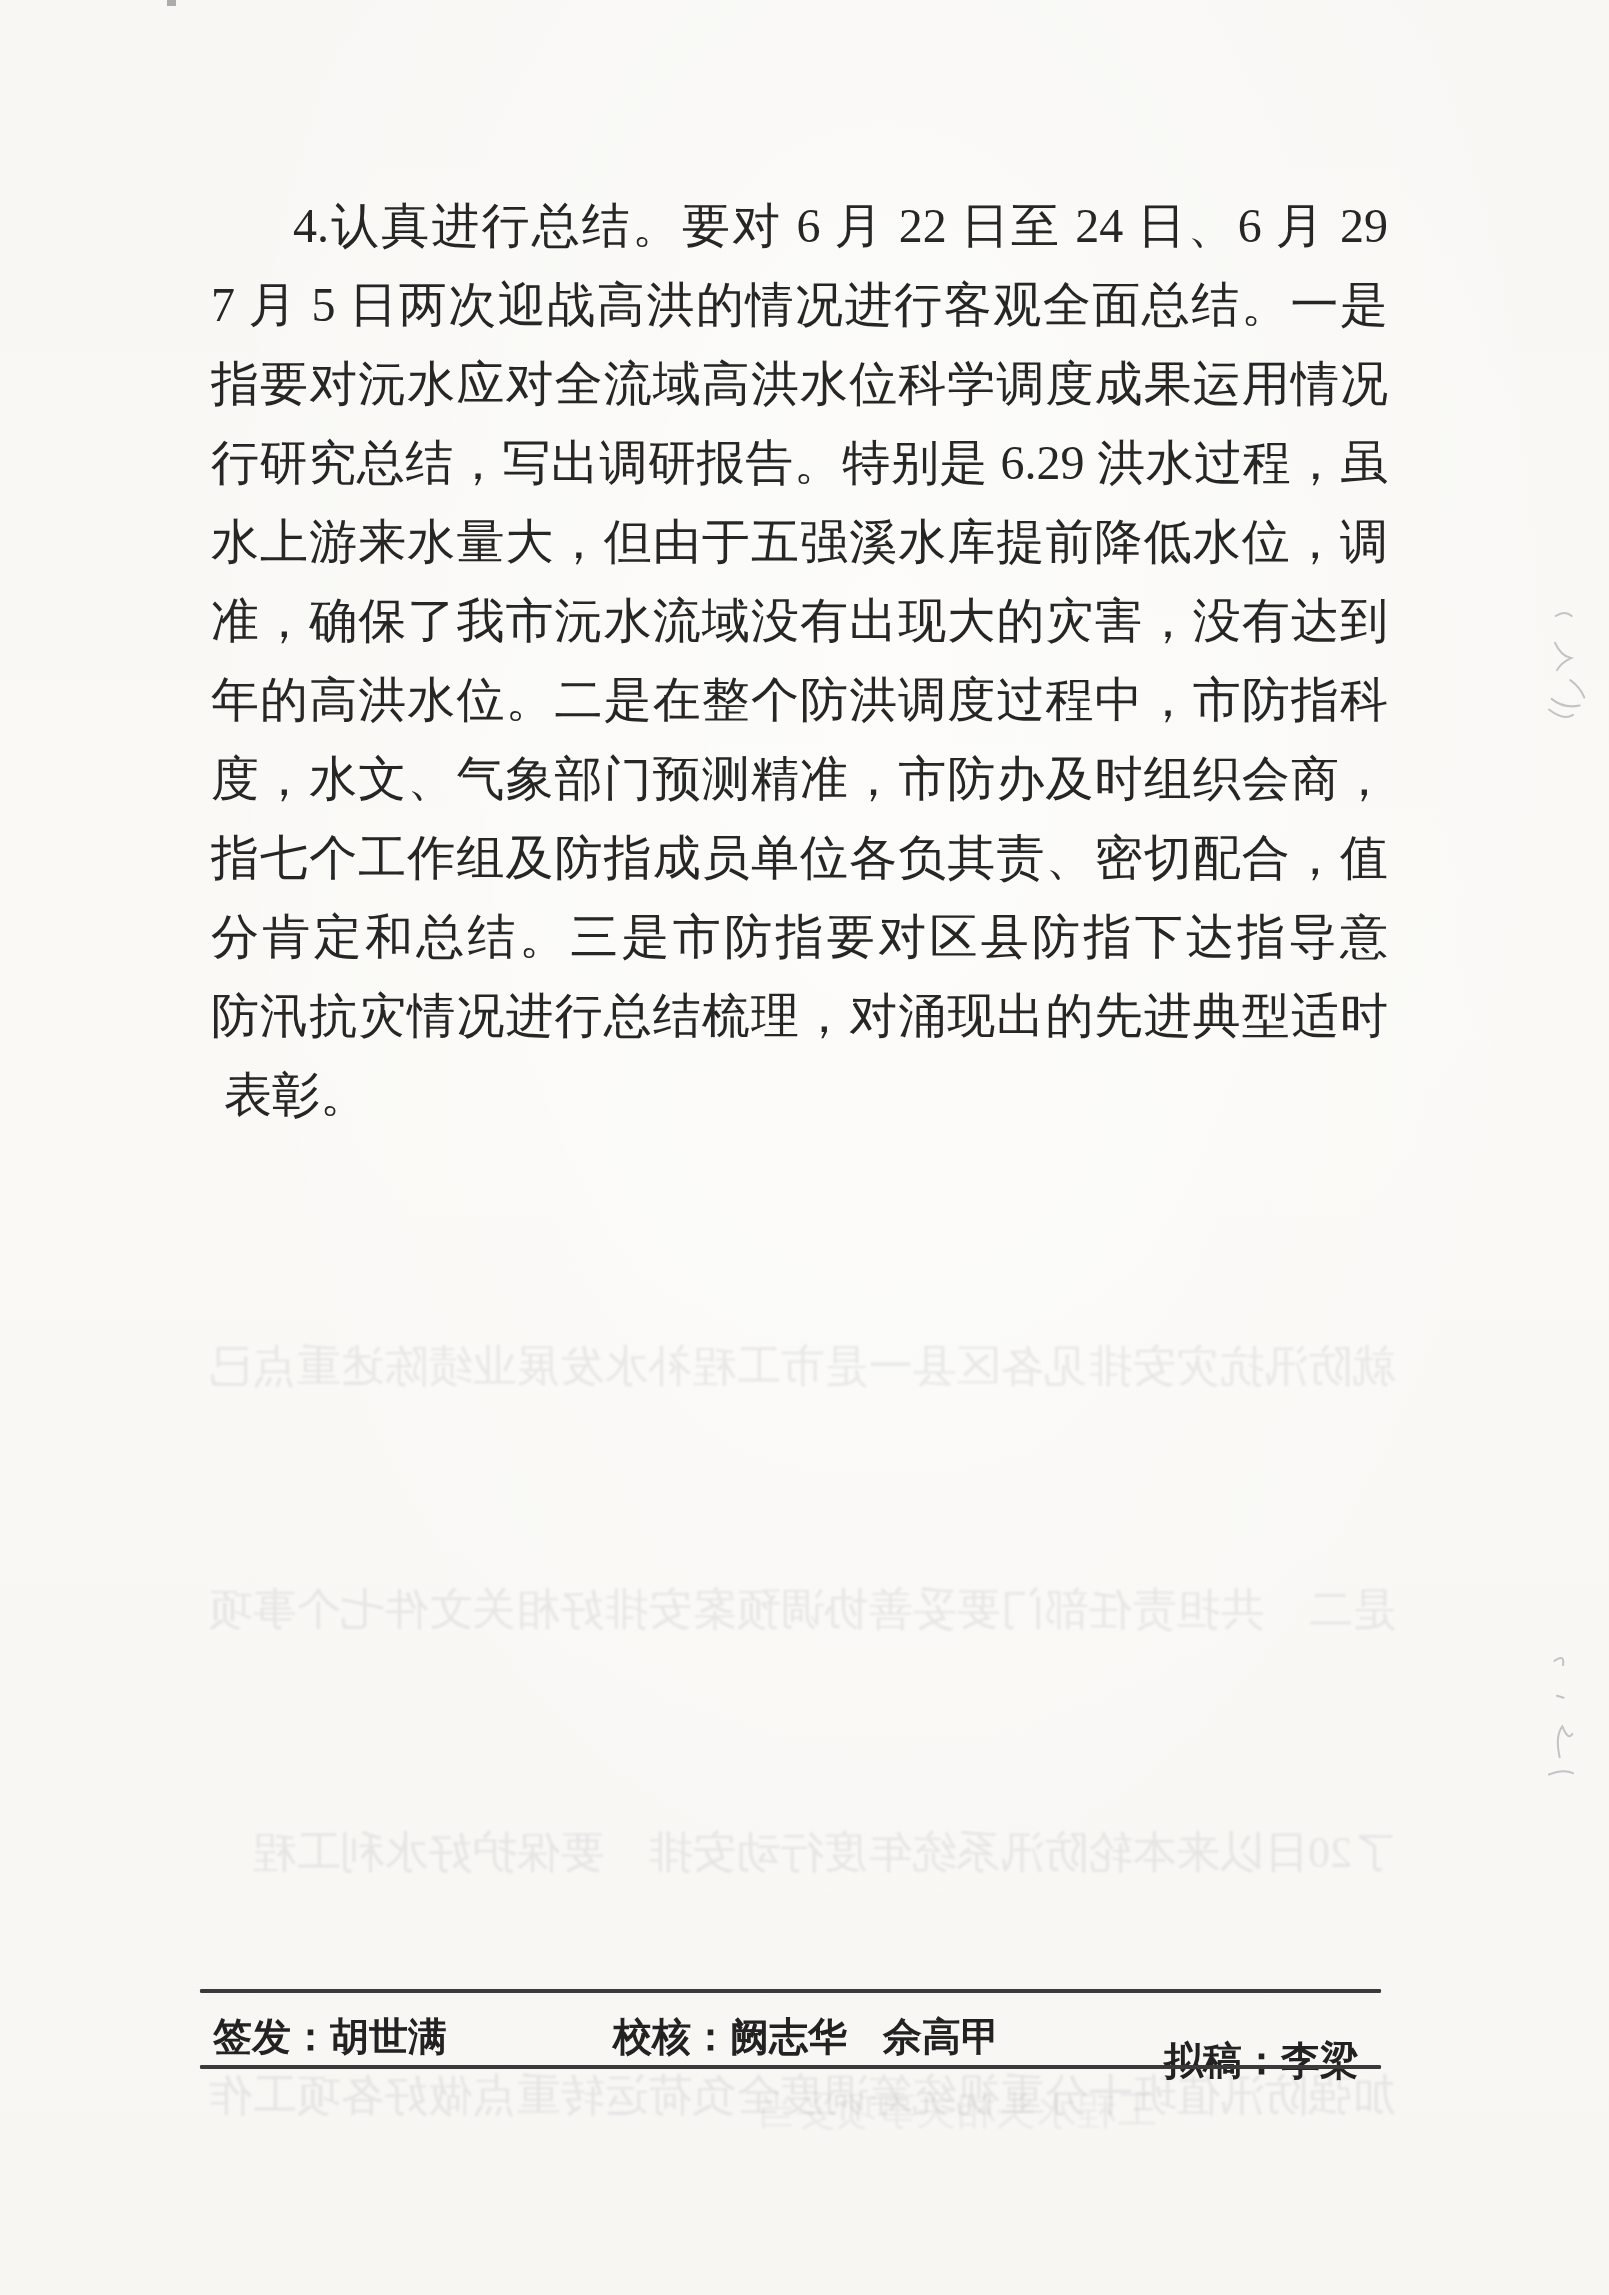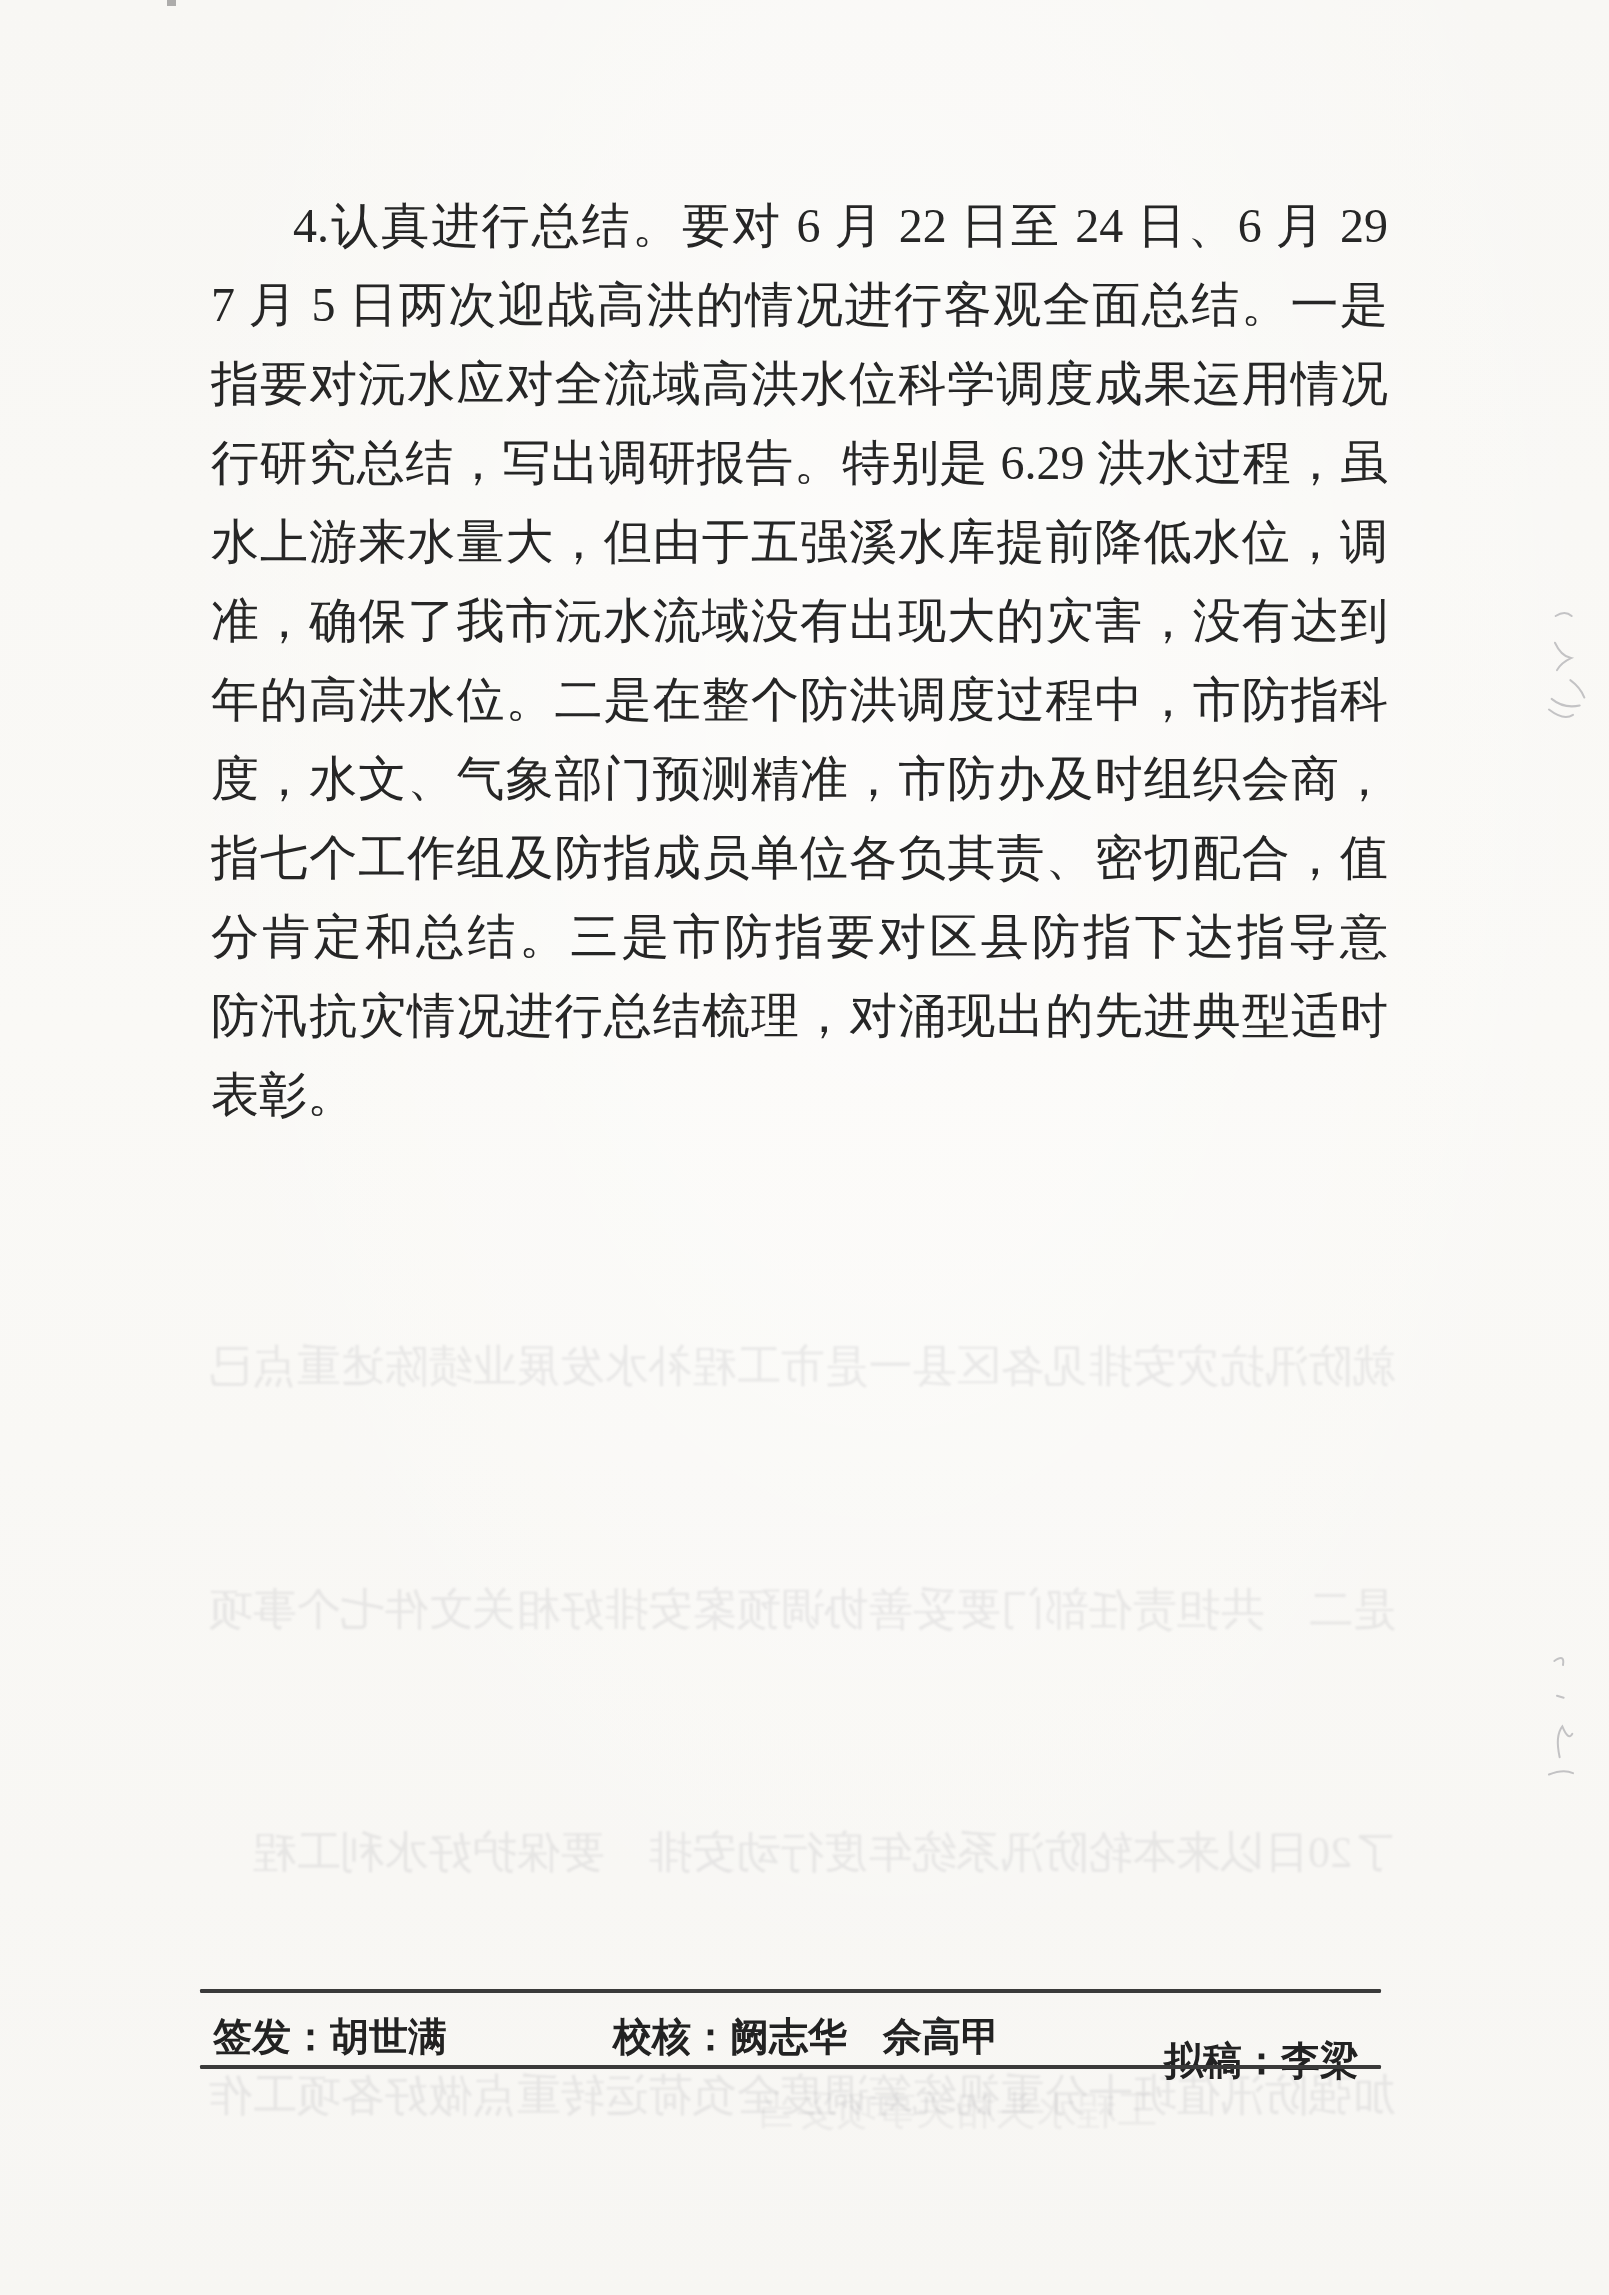--- a/index.html
+++ b/index.html
@@ -18,21 +18,21 @@
   .body-text{
     position:absolute;left:211px;top:186px;width:1177px;
     font-size:48px;line-height:79px;color:#262626;
     text-align:justify;
   }
   .body-text .line{
     height:79px;overflow:hidden;
     text-align:justify;text-align-last:justify;
   }
   .body-text .line.first{text-indent:82px;}
-  .body-text .line.last{text-align-last:left;}
+  .body-text .line.last{text-align-last:left;margin-left:13px;}
 
   
   .bleed{
     position:absolute;left:200px;top:1164px;width:1196px;
     transform:scaleX(-1);
     color:#5a5a66;opacity:0.11;
     filter:blur(1.3px);
     font-size:44px;line-height:81px;
     white-space:pre;pointer-events:none;
   }

